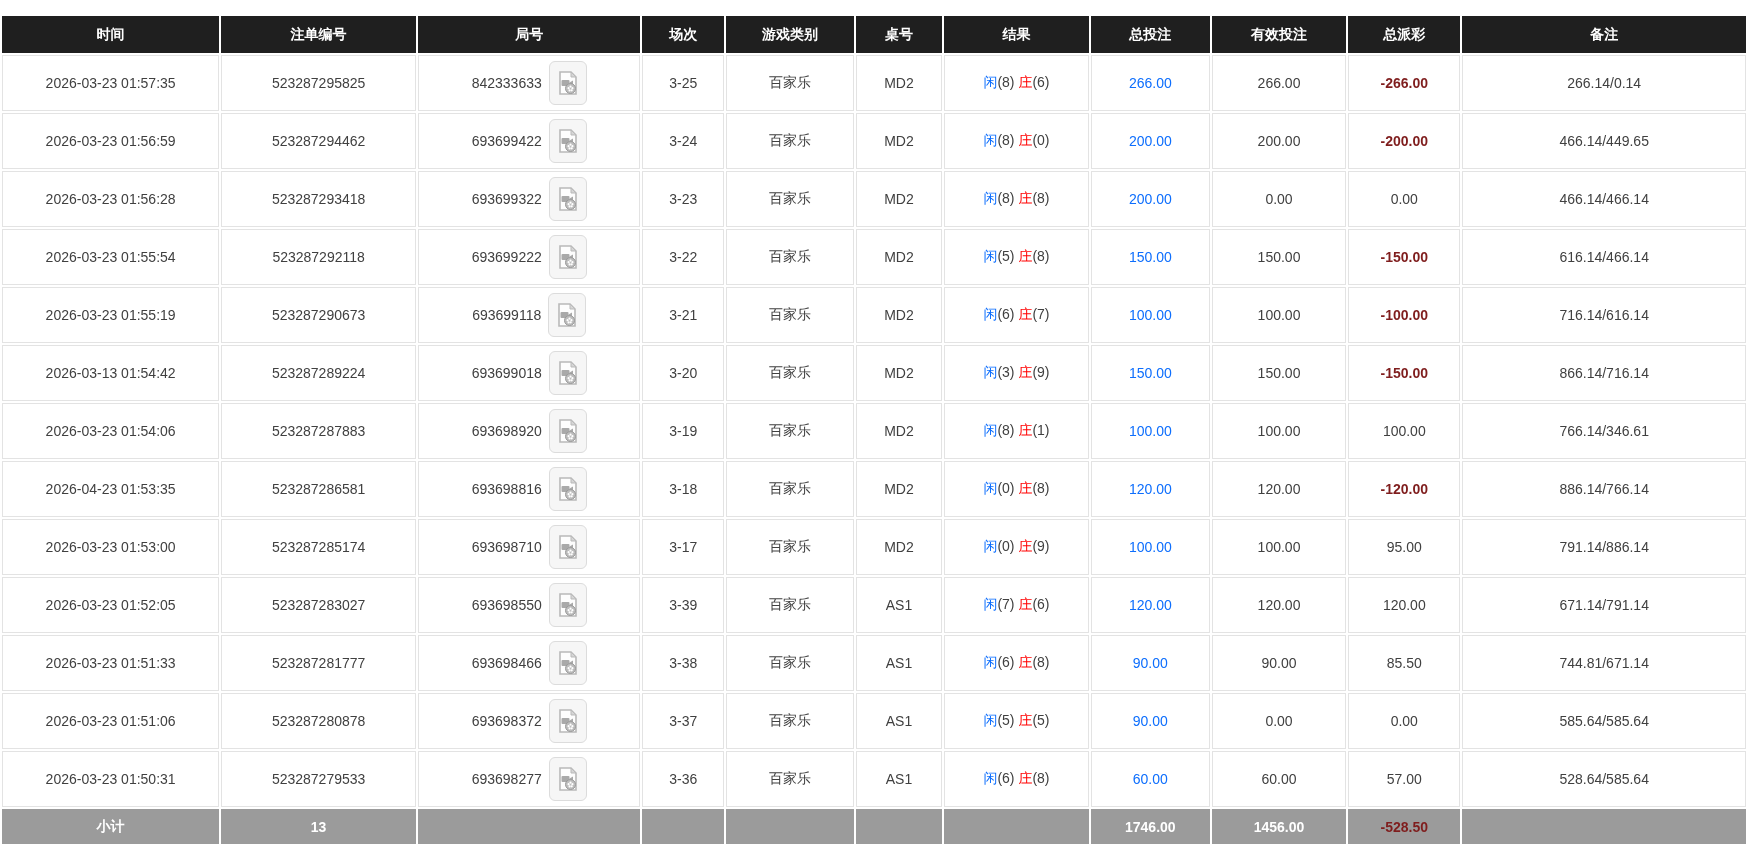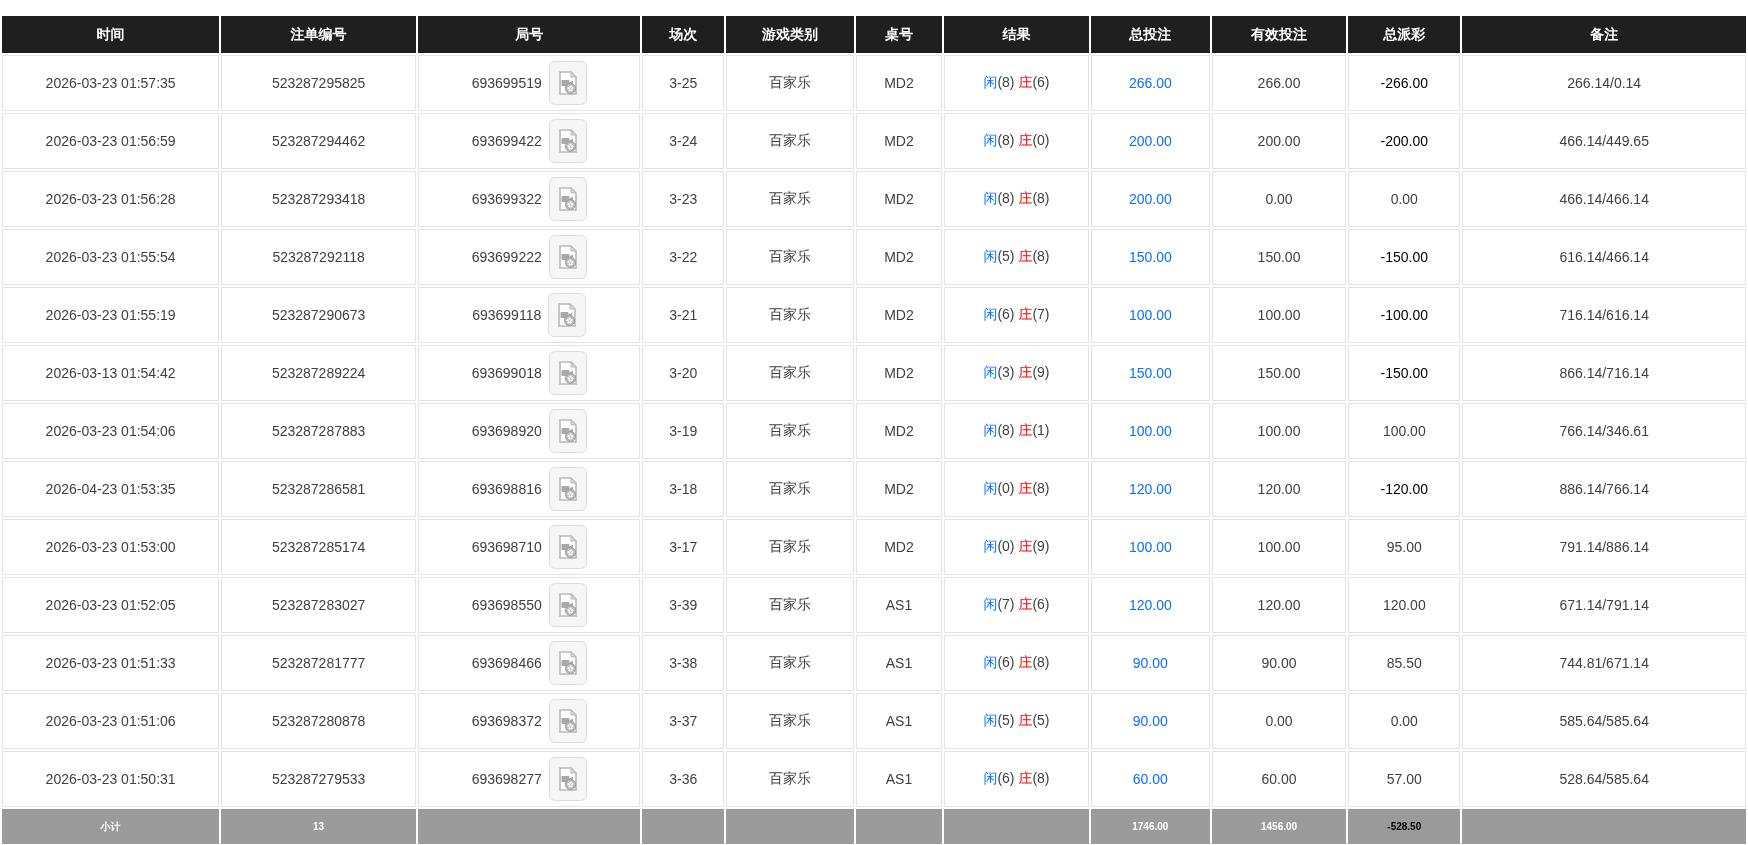--- a/index.html
+++ b/index.html
@@ -38,29 +38,29 @@
     font-size: 14px;
     height: 50px;
     padding: 2px 6px;
     text-align: center;
     white-space: nowrap;
     overflow: hidden;
   }
   table.records td.foot-cell {
     background: #9b9b9b;
     color: #ffffff;
-    font-size: 10px;
+    font-size: 14px;
     font-weight: bold;
     height: 31px;
     padding: 2px 6px;
     text-align: center;
     white-space: nowrap;
   }
   .val-blue { color: #0d6efd; cursor: pointer; }
-  .val-red { color: #000000; }
+  .val-red { color: #7f1d1d; font-weight: bold; }
   .res-player { color: #0d6efd; }
   .res-banker { color: #ff0000; }
   .res-score { color: #404040; }
   .round-wrap {
     display: inline-flex;
     align-items: center;
     justify-content: center;
     gap: 7px;
   }
   .video-btn {
@@ -108,21 +108,21 @@
           <th>有效投注</th>
           <th>总派彩</th>
           <th>备注</th>
         </tr>
       </thead>
     <tbody>
         <tr>
           <td class="data-cell"><span>2026-03-23 01:57:35</span></td>
           <td class="data-cell"><span>523287295825</span></td>
           <td class="data-cell"><span class="round-wrap">
-              <span>693699519</span>
+              <span>842333633</span>
               <span class="video-btn">
                 <span>
                   <svg width="24" height="26" viewBox="0 0 24 26" xmlns="http://www.w3.org/2000/svg">
                     <path d="M4 2 h11 l5 5 v17 h-16 z" fill="#fdfdfd" stroke="#b9b9b9" stroke-width="1.6"></path>
                     <path d="M15 2 v5 h5 z" fill="#d6d6d6" stroke="#b9b9b9" stroke-width="1"></path>
                     <rect x="5.5" y="10" width="8" height="6" rx="1" fill="#a9a9a9"></rect>
                     <path d="M13.5 12.5 l3.5 -2 v5 l-3.5 -2 z" fill="#a9a9a9"></path>
                     <circle cx="14.5" cy="18.5" r="5" fill="#bdbdbd" stroke="#9a9a9a" stroke-width="1"></circle>
                     <circle cx="14.5" cy="16.6" r="1.1" fill="#fff"></circle>
                     <circle cx="12.6" cy="18.2" r="1.1" fill="#fff"></circle>

